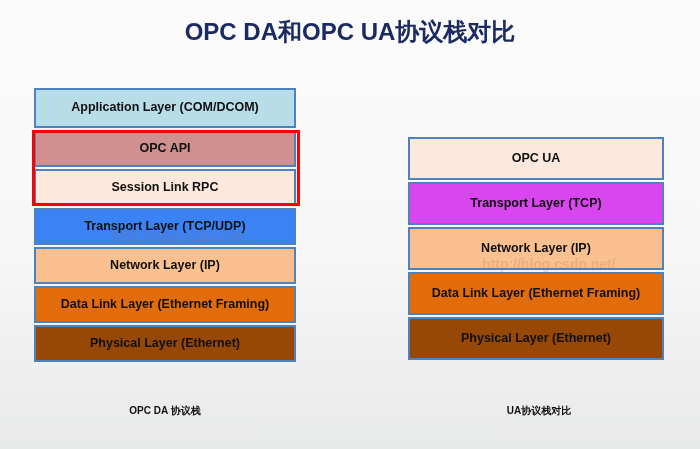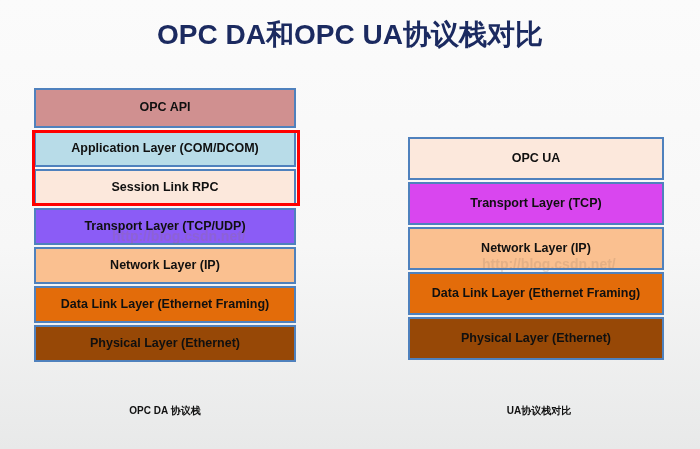--- a/index.html
+++ b/index.html
@@ -15,21 +15,21 @@
     position: relative;
   }
 
   
   .title {
     position: absolute;
     top: 16px;
     left: 0;
     width: 700px;
     text-align: center;
-    font-size: 28px;
+    font-size: 24px;
     font-weight: bold;
     color: #1b2a60;
     letter-spacing: 0px;
     white-space: nowrap;
   }
 
   
   .stack {
     position: absolute;
     display: flex;
@@ -95,33 +95,33 @@
   #caption-left  { left: 34px;  top: 404px; width: 262px; }
   #caption-right { left: 408px; top: 404px; width: 262px; }
 </style>
 </head>
 <body>
 
 <div class="title">OPC DA和OPC UA协议栈对比</div>
 
 <div class="stack" id="stack-left">
 
+  <div class="layer" style="background:#b8dce8;">
+    <span>Application Layer (COM/DCOM)</span>
+  </div>
+
   <div class="layer" style="background:#d09090;">
     <span>OPC API</span>
-  </div>
-
-  <div class="layer" style="background:#b8dce8;">
-    <span>Application Layer (COM/DCOM)</span>
   </div>
 
   <div class="layer" style="background:#fce8dc;">
     <span>Session Link RPC</span>
   </div>
 
-  <div class="layer" style="background:#8b5cf6;">
+  <div class="layer" style="background:#3b82f6;">
     <span>Transport Layer (TCP/UDP)</span>
   </div>
 
   <div class="layer" style="background:#fac090;">
     <span>Network Layer (IP)</span>
   </div>
 
   <div class="layer" style="background:#e36c0a;">
     <span>Data Link Layer (Ethernet Framing)</span>
   </div>

